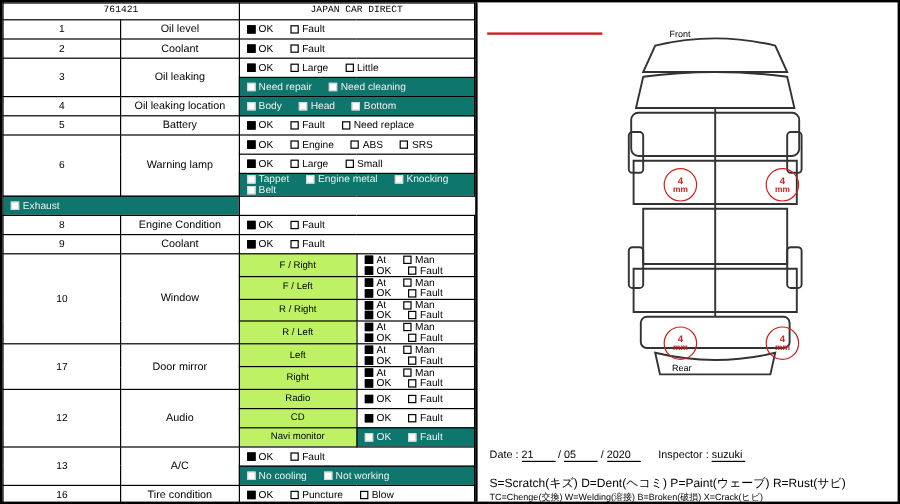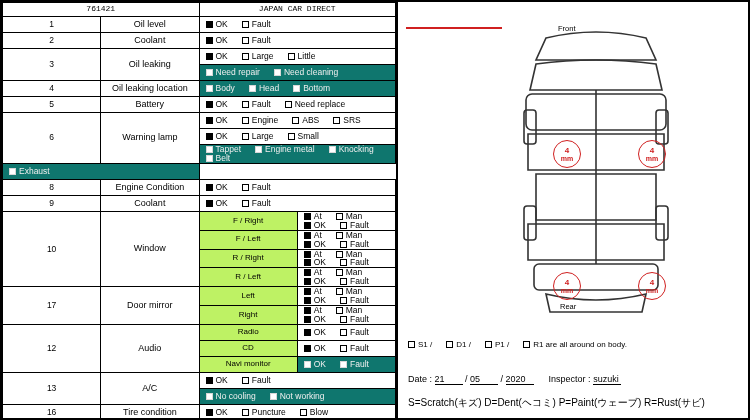--- a/index.html
+++ b/index.html
@@ -205,30 +205,27 @@
         <div class="dmg" style="left: 155px; top: 270px; position: absolute;">
           <b>4</b>
           <span>mm</span>
         </div>
         <div class="dmg" style="left: 240px; top: 270px; position: absolute;">
           <b>4</b>
           <span>mm</span>
         </div>
       </div>
 
-    <div class="notes">
-      <span id="notechecks"><span class="opt"><span class="chk"></span>S1 /</span><span class="opt"><span class="chk"></span>D1 /</span><span class="opt"><span class="chk"></span>P1 /</span><span class="opt"><span class="chk"></span>R1</span></span>
-      <span>are all around on body.</span>
-    </div>
 
     <div class="dateline">
       <span>Date :</span>
       <span class="ul">21</span> /
       <span class="ul">05</span> /
       <span class="ul">2020</span>
       &nbsp;&nbsp;&nbsp;&nbsp;
       <span>Inspector :</span>
       <span class="ul">suzuki</span>
     </div>
 
     <div class="legend">S=Scratch(キズ)    D=Dent(ヘコミ)    P=Paint(ウェーブ)    R=Rust(サビ)</div>
+    <div class="legend2">TC=Chenge(交換)    W=Welding(溶接)    B=Broken(破損)    X=Crack(ヒビ)</div>
   </div>
 </div>
 
 </body></html>

